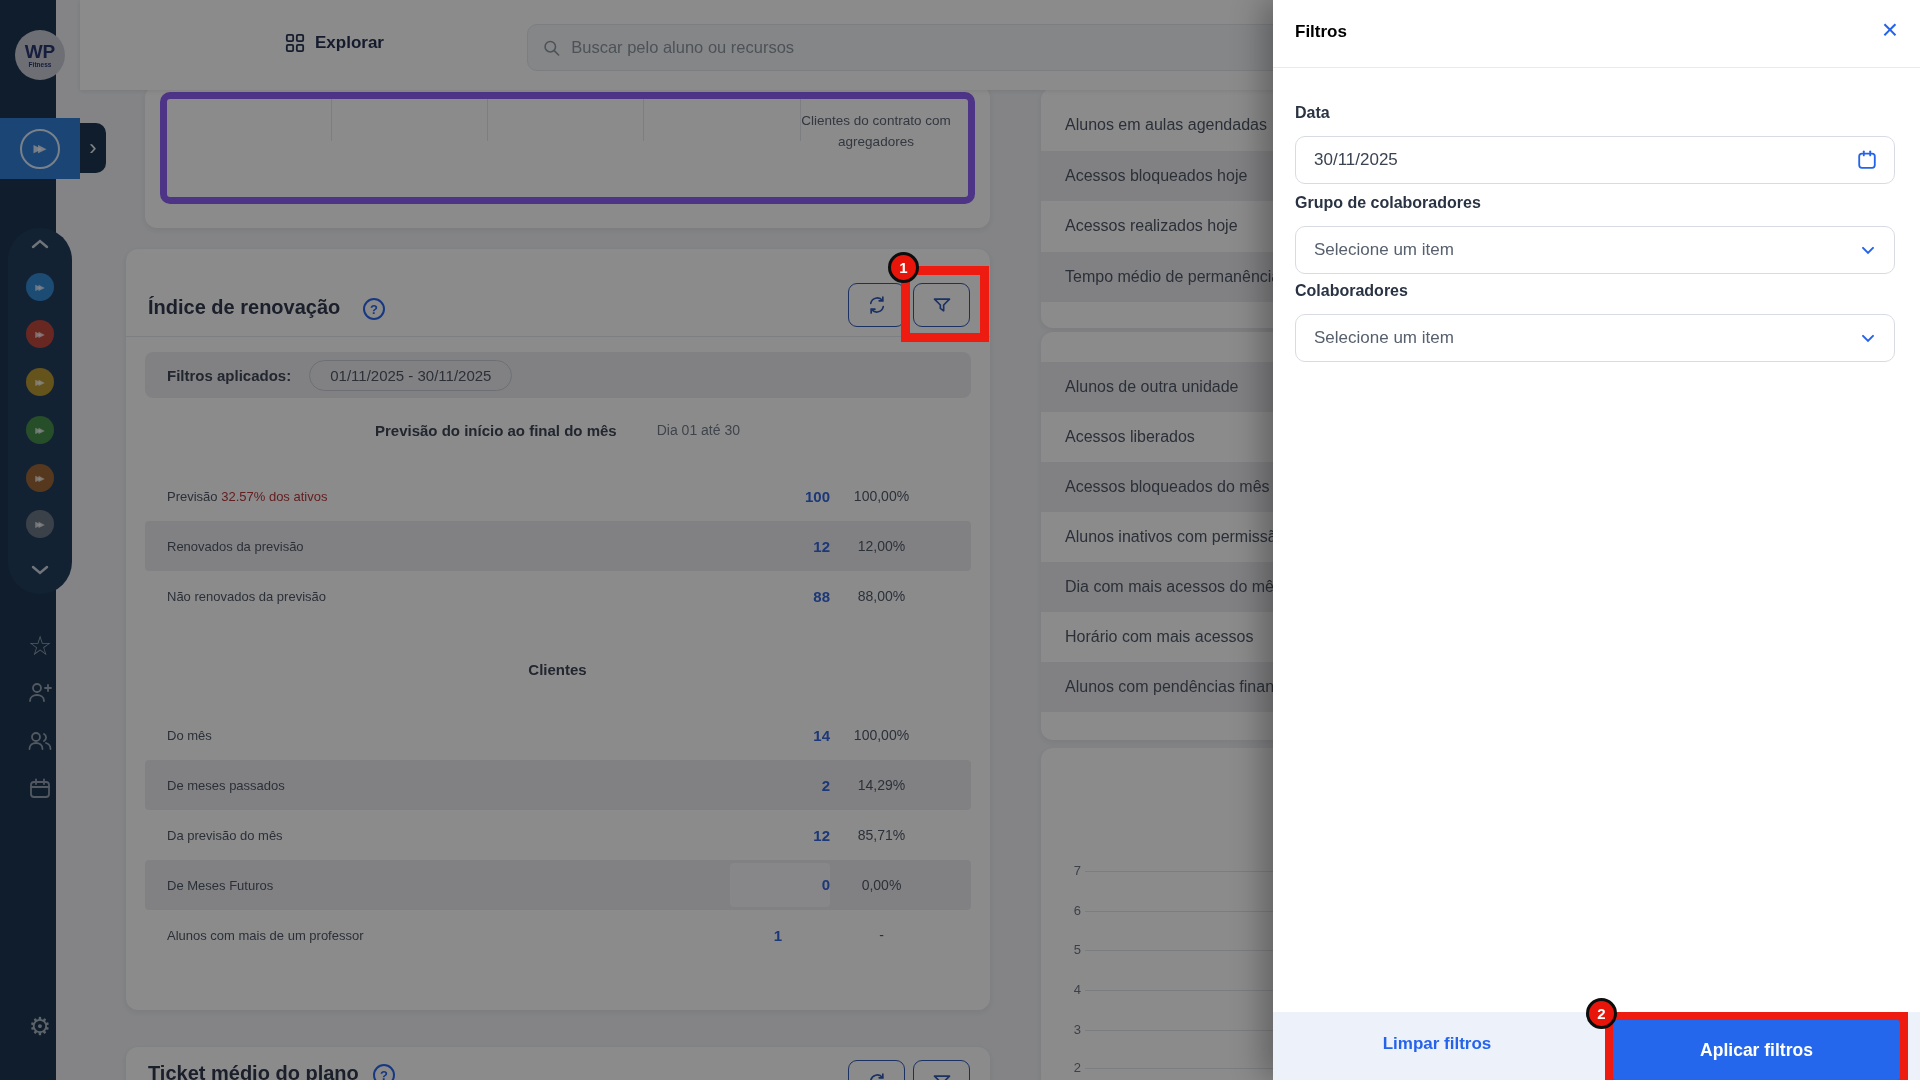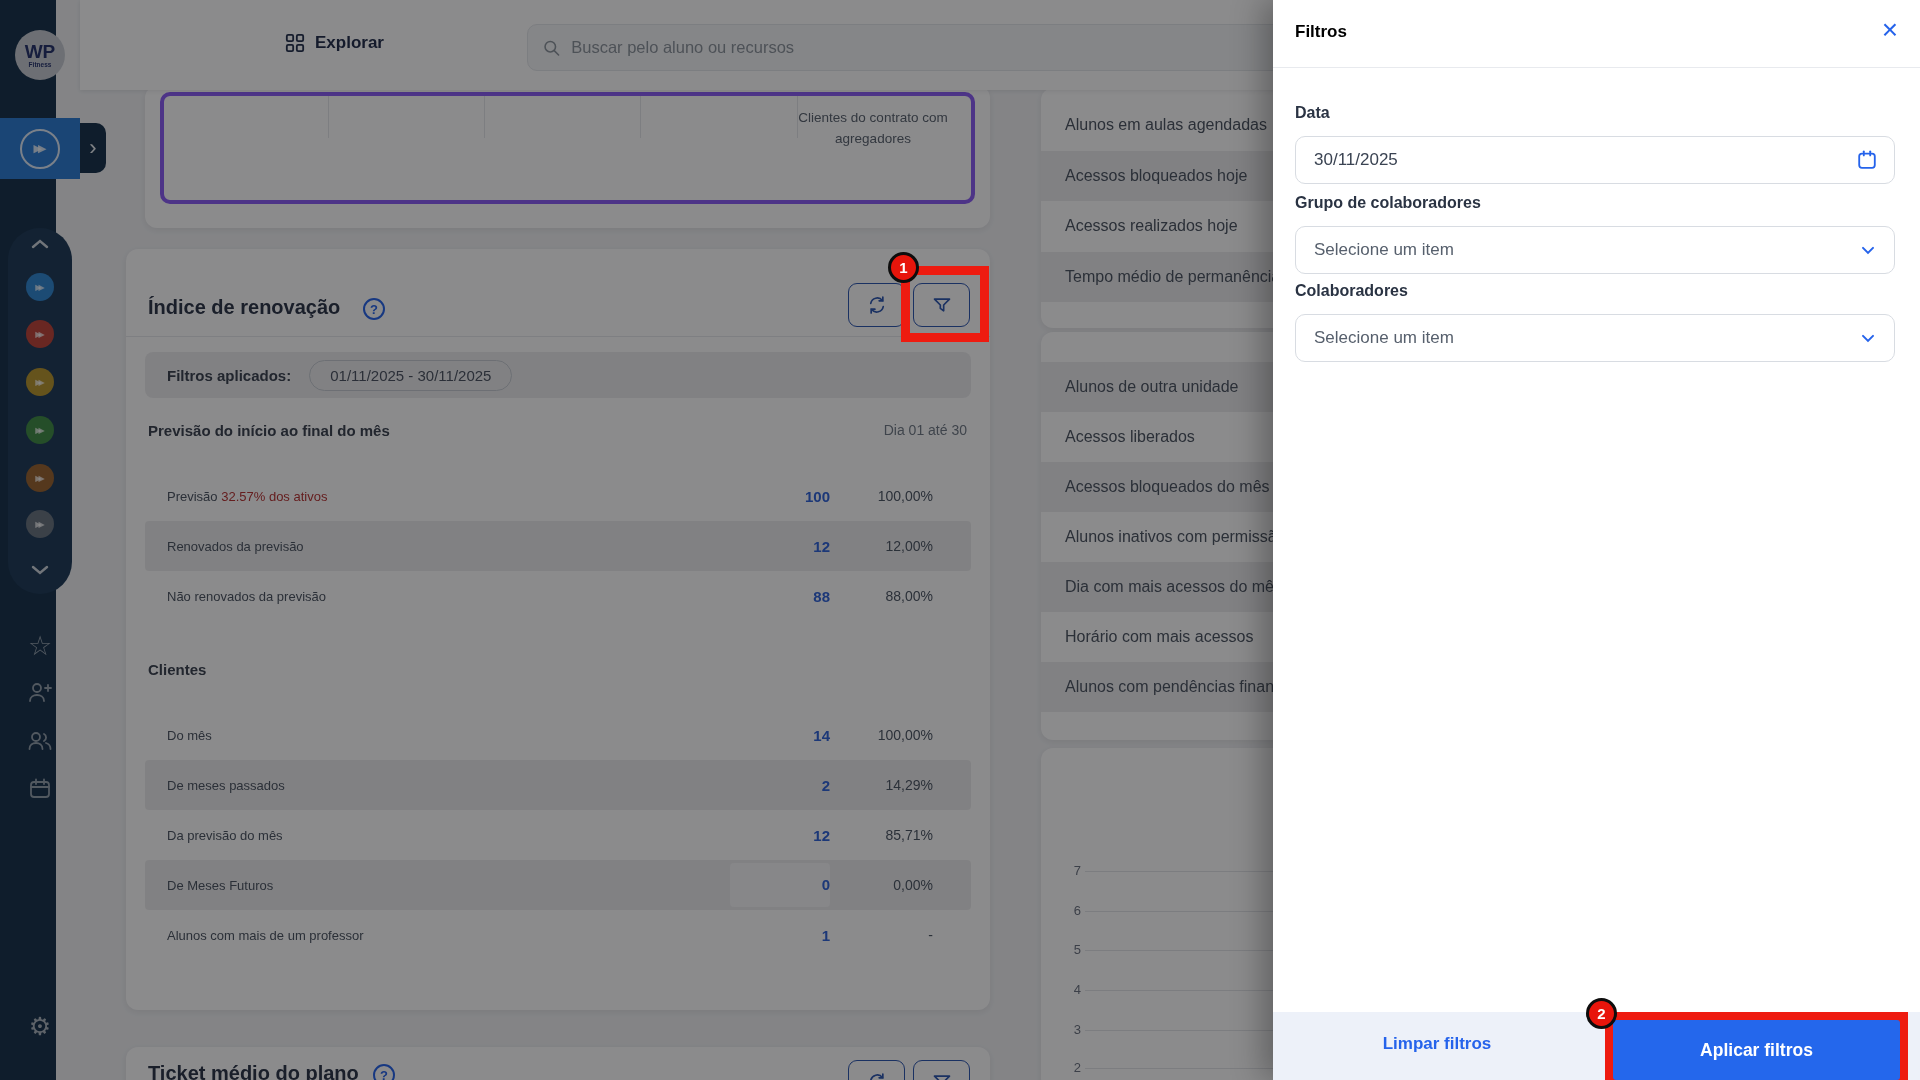--- a/index.html
+++ b/index.html
@@ -44,49 +44,49 @@
   .search input::placeholder { color:#8b939c; }
 
   
   .card { position:absolute; background:#fff; border-radius:12px; box-shadow:0 2px 6px rgba(33,41,54,.08); }
   .row { position:absolute; left:0; width:100%; height:50px; display:flex; align-items:center;
     padding-left:24px; font-size:16px; color:#4a5360; }
   .row.shaded { background:#ededef; }
 
   
   .frag-inner { position:absolute; left:15px; top:6px; width:815px; height:112px;
-    border:4px solid #8b5cf6; border-radius:10px; }
+    border:7px solid #8b5cf6; border-radius:10px; }
   .vline { position:absolute; top:0; width:1px; height:42px; background:#e4e7ea; }
   .frag-text { position:absolute; left:634px; top:12px; width:150px; text-align:center;
     font-size:13.5px; line-height:20.5px; color:#59626f; }
 
   
   .rc-title { position:absolute; left:22px; top:47px; font-size:20px; font-weight:700; color:#2b3447; }
   .help { position:absolute; width:22px; height:22px; border:2px solid #2563eb; border-radius:50%;
     color:#2563eb; font-size:13px; font-weight:700; display:flex; align-items:center; justify-content:center; }
   .icon-btn { position:absolute; width:57px; height:44px; border:1.5px solid #2a55b0; border-radius:9px;
     background:#fff; display:flex; align-items:center; justify-content:center; cursor:pointer; }
   .rc-divider { position:absolute; left:0; top:87px; width:100%; border-top:1px solid #e7e9ec; }
   .filters-band { position:absolute; left:19px; top:103px; width:826px; height:46px; background:#ededef;
     border-radius:8px; display:flex; align-items:center; padding-left:22px; }
   .fb-label { font-size:15px; font-weight:700; color:#39414f; }
   .fb-pill { margin-left:18px; border:1.5px solid #c6cbd2; border-radius:20px; padding:6px 20px;
     font-size:15px; color:#4a5260; background:transparent; }
-  .sec-head { position:absolute; left:0; width:100%; display:flex; justify-content:space-between;
+  .sec-head { position:absolute; left:0; width:100%; display:flex; justify-content:center;
     padding:0 23px 0 22px;gap:40px; }
   .sec-title { font-size:15px; font-weight:700; color:#39414f; }
   .sec-range { font-size:14px; color:#707a86; }
   .trow { position:absolute; left:19px; width:826px; height:50px; display:flex; align-items:center;
     padding:0 38px 0 22px; border-radius:4px; }
   .trow.shaded { background:#ededef; }
   .t-label { flex:1; font-size:13px; color:#4a5360; }
   .t-label .hl { color:#b73232; }
   .t-val { width:100px; text-align:right; font-size:15px; font-weight:700; color:#2e62d9; }
   .t-val.boxed { background:#f7f7f9; border-radius:4px; height:44px; line-height:44px; }
-  .t-pct { width:103px; text-align:right; font-size:14px; color:#4b5563; }
+  .t-pct { width:103px; text-align:center; font-size:14px; color:#4b5563; }
 
   
   .gline { position:absolute; left:44px; width:816px; height:1px; background:#e3e5e8; }
   .gtick { position:absolute; left:6px; width:34px; text-align:right; font-size:13px; color:#6b7280; }
 
   
   .overlay { position:absolute; left:0; top:0; width:1920px; height:1080px;
     background:rgba(8,9,11,.47); z-index:50; }
   .panel { position:absolute; left:1273px; top:0; width:647px; height:1080px; background:#fff; z-index:60;
     box-shadow:-10px 0 30px rgba(0,0,0,.30); }
@@ -285,21 +285,21 @@
     <div class="trow" style="top:561px;">
       <span class="t-label">Da previsão do mês</span>
       <span class="t-val">12</span>
       <span class="t-pct">85,71%</span>
     </div>
     <div class="trow shaded" style="top:611px;">
       <span class="t-label">De Meses Futuros</span>
       <span class="t-val boxed">0</span>
       <span class="t-pct">0,00%</span>
     </div>
-    <div class="trow" style="top:661px;">
+    <div class="trow" style="top:661px;gap:48px;">
       <span class="t-label">Alunos com mais de um professor</span>
       <span class="t-val">1</span>
       <span class="t-pct">-</span>
     </div>
   </div>
 
   <div class="card" style="left:126px; top:1047px; width:864px; height:80px;">
     <div class="rc-title" style="top:15px;">Ticket médio do plano</div>
     <div class="help" style="left:247px; top:17px;">
       <span>?</span>

